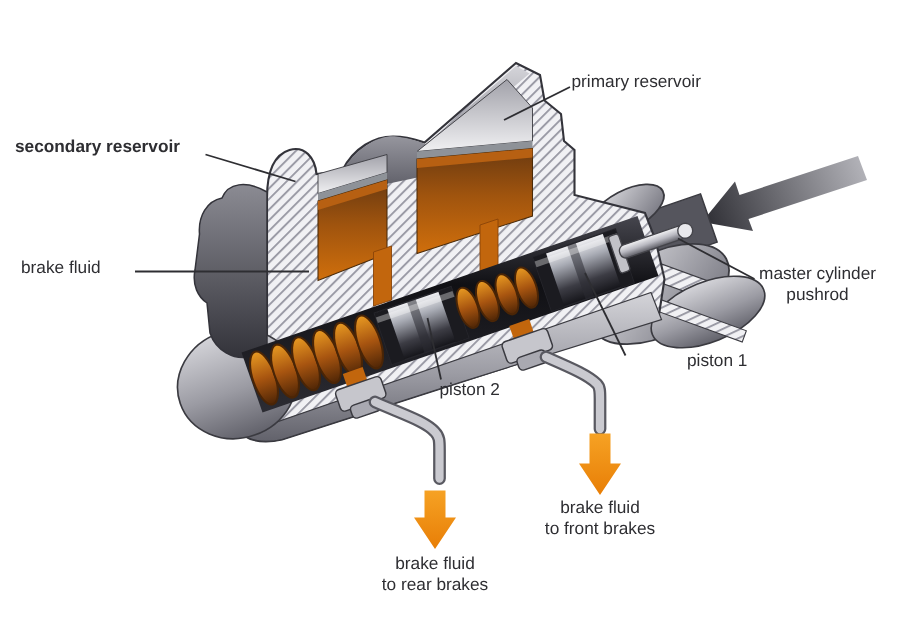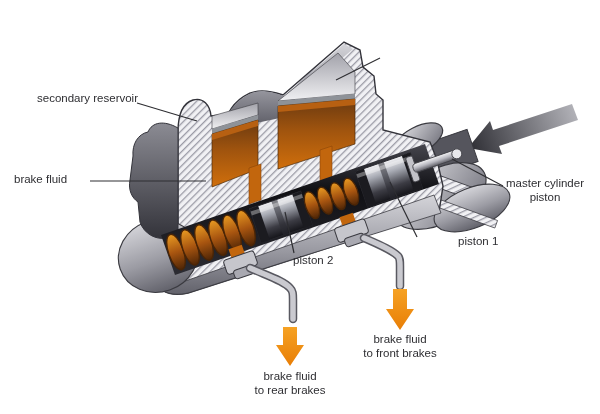--- a/index.html
+++ b/index.html
@@ -5,21 +5,21 @@
   html,body{margin:0;padding:0;background:#fff;}
   .stage{
     position:relative;width:600px;height:414px;background:#ffffff;overflow:hidden;
     font-family:"Liberation Sans", sans-serif;
   }
   .stage svg{position:absolute;left:0;top:0;}
   .lbl{
     position:absolute;font-size:11.5px;line-height:1.18;color:#2e2e32;
     white-space:pre-line;
   }
-  .tr{text-align:right;} .tc{text-align:center;}
+  .tr{font-weight:bold;} .tc{text-align:center;}
 </style>
 </head>
 <body>
 
 <div class="stage">
 
 <svg width="600" height="414" viewBox="0 0 600 414">
   <defs>
     <pattern id="hatch" width="5" height="5" patternUnits="userSpaceOnUse" patternTransform="rotate(45)">
       <rect width="5" height="5" fill="#f1f1f4"></rect>
@@ -201,22 +201,23 @@
     <line x1="90" y1="181" x2="206" y2="181"></line>
     <line x1="380" y1="58" x2="336" y2="80"></line>
     <line x1="503" y1="186" x2="452" y2="159"></line>
     <line x1="417" y1="237" x2="390" y2="182"></line>
     <line x1="294" y1="253" x2="285" y2="212"></line>
   </g>
 </svg>
 
 <div class="lbl tr" style="left:10px; top:92px;  width:128px;">secondary reservoir</div>
 <div class="lbl" style="left:14px; top:173px; width:80px;">brake fluid</div>
+<div class="lbl" style="left:381px;top:49px;  width:110px;">primary reservoir</div>
 <div class="lbl tc" style="left:491px;top:177px; width:108px;">master cylinder
-piston</div>
+pushrod</div>
 <div class="lbl" style="left:414px;top:235px; width:60px;padding-left:44px;">piston 1</div>
 <div class="lbl" style="left:293px;top:254px; width:60px;">piston 2</div>
 <div class="lbl tc" style="left:348px;top:333px; width:104px;">brake fluid
 to front brakes</div>
 <div class="lbl tc" style="left:238px;top:370px; width:104px;">brake fluid
 to rear brakes</div>
 
 </div>
 
 </body></html>

